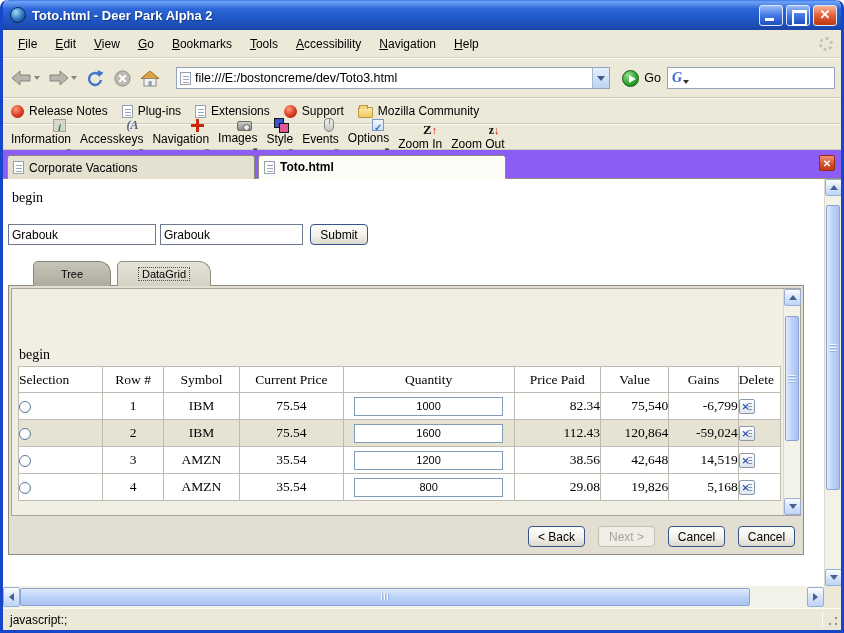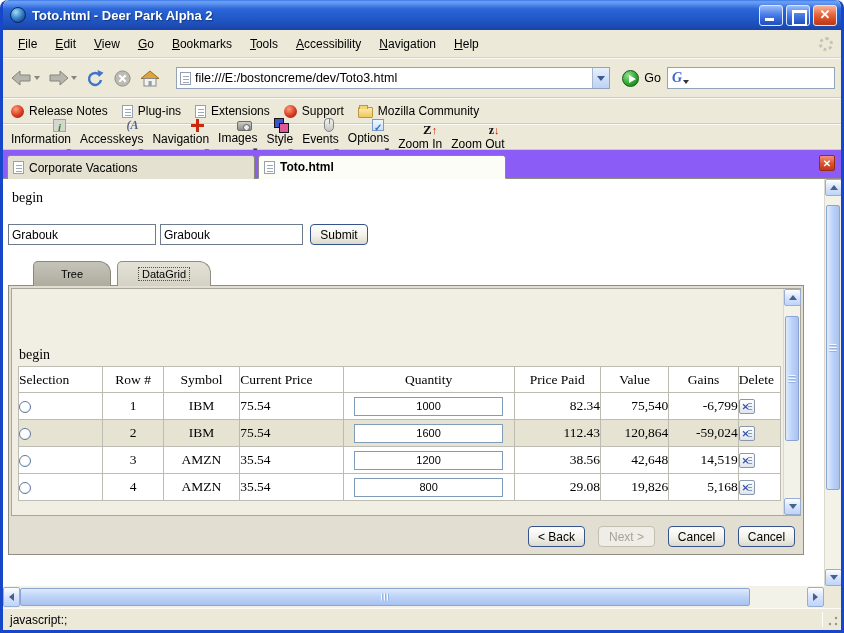--- a/index.html
+++ b/index.html
@@ -153,21 +153,21 @@
   
   table.grid{border-collapse:collapse;width:763px;background:#fff;
     font-family:"Liberation Serif",serif;font-size:13.5px;}
   table.grid th,table.grid td{border:1px solid #bcbcb2;padding:0;height:26px;font-weight:normal;}
   table.grid{border:1px solid #96968c;padding-left:45px;}
   table.grid td{height:27px;}
   th{text-align:center;}
   .c-sel{width:84px;text-align:left;padding-left:9px;}
   .c-row{width:60px;text-align:center;}
   .c-sym{width:76px;text-align:center;}
-  .c-cur{width:103px;text-align:left;}
+  .c-cur{width:103px;text-align:center;}
   .c-qty{width:170px;text-align:center;}
   .c-paid{width:86px;text-align:right;padding-right:8px;}
   .c-val{width:68px;text-align:right;padding-right:5px;}
   .c-gain{width:69px;text-align:right;padding-right:4px;}
   .c-del{width:42px;text-align:left;}
   th.c-sel{text-align:left;padding-left:7px;}
   th.c-paid,th.c-val,th.c-gain{text-align:center;padding-right:0;}
   tr.highlight td{background:#e7e3d2;}
   .radio{display:inline-block;width:12px;height:12px;border-radius:50%;border:1px solid #5a7a9a;
     background:radial-gradient(circle at 35% 30%,#ffffff 55%,#d8dde4);vertical-align:middle;}

